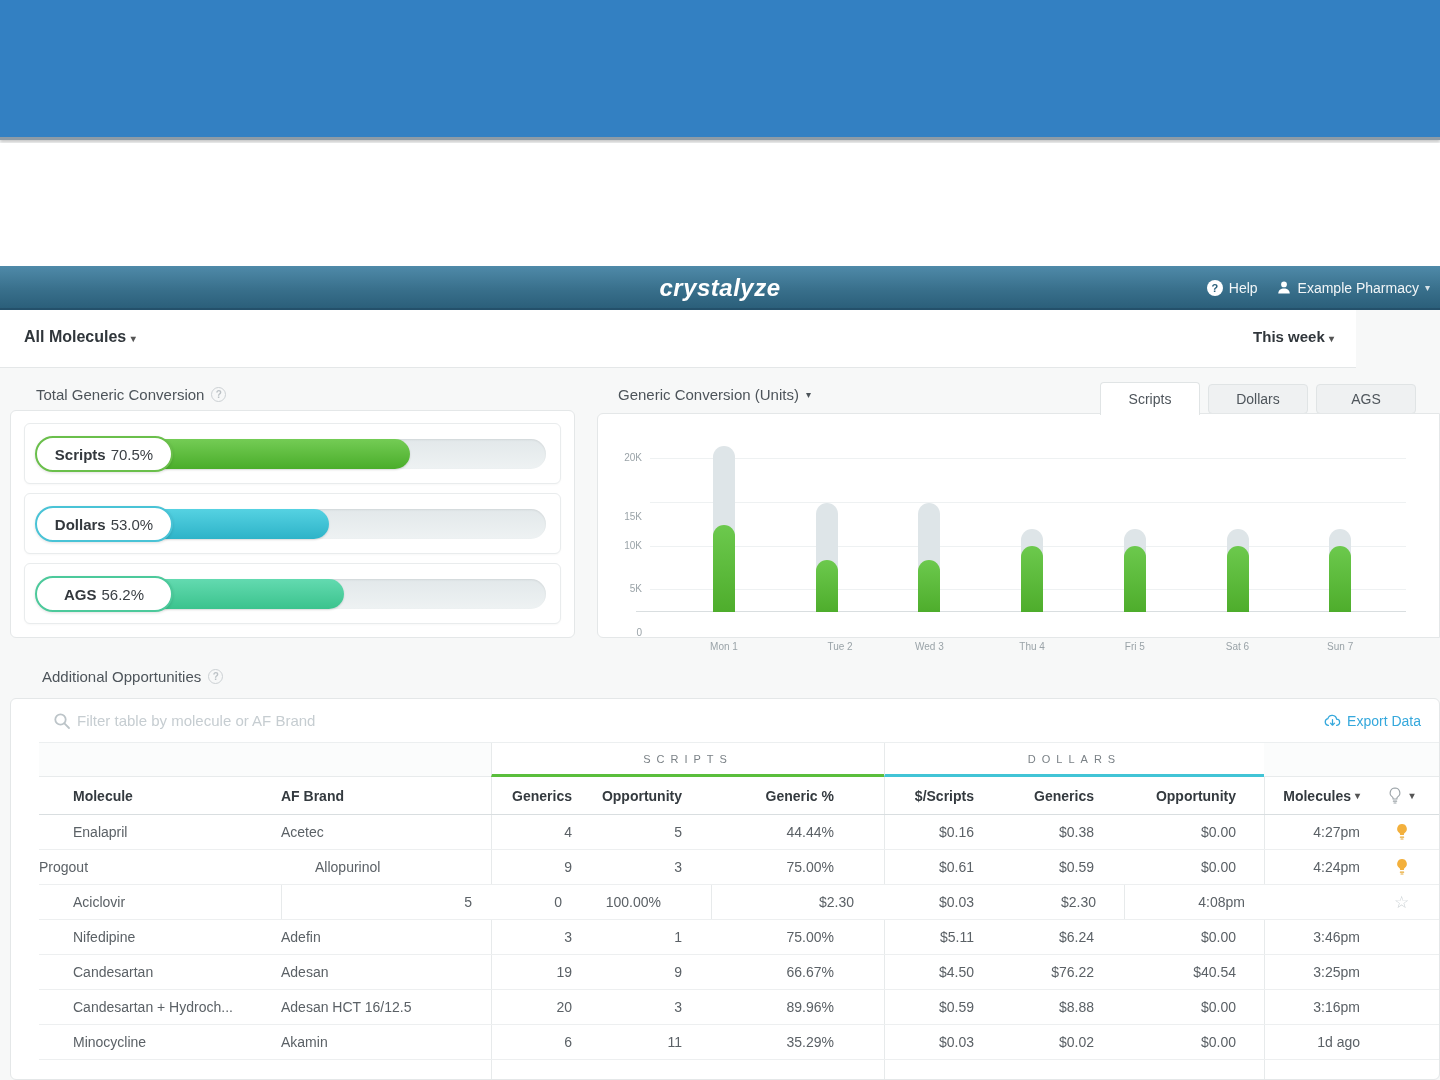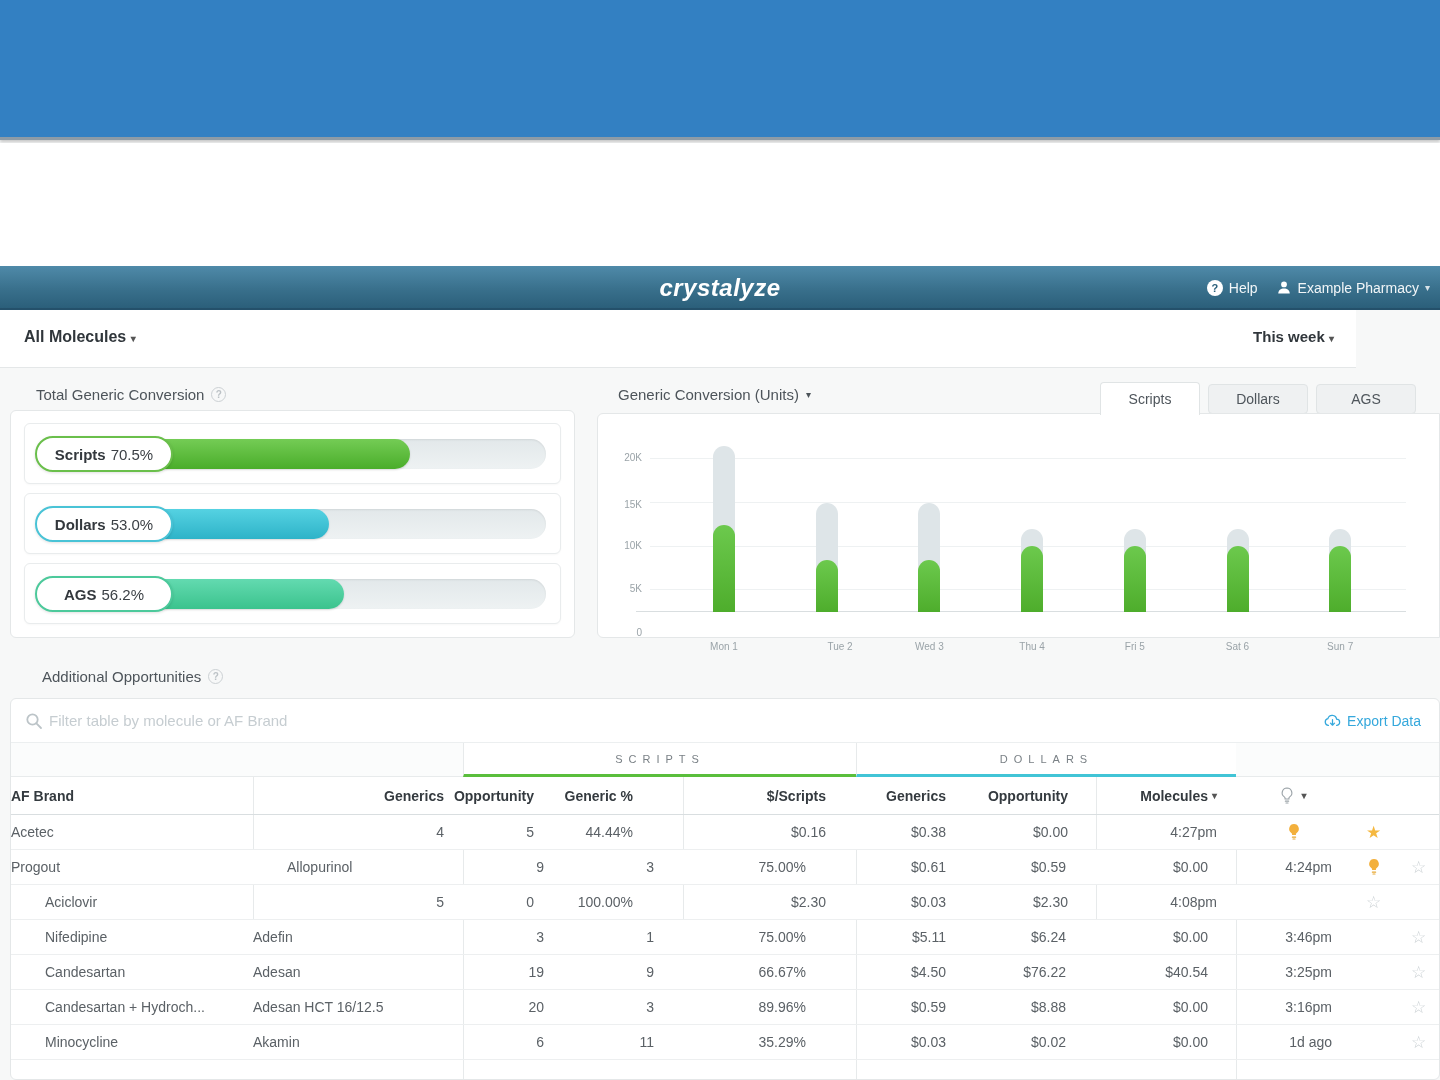--- a/index.html
+++ b/index.html
@@ -76,21 +76,21 @@
     bottom:0; }
   .ylab { position:absolute; left:-44px; width:36px; text-align:right; font-size:10px;
     color:#9aa3a8; }
   .xlab { position:absolute; top:183px; width:100px; text-align:center; font-size:10px;
     color:#9aa3a8; }
   .cbar { position:absolute; bottom:0; width:22px; border-radius:11px 11px 0 0; }
 
   
   .tbl-title { left:42px; top:668px; }
   .table-panel { left:10px; top:698px; width:1430px; height:382px; border-radius:6px;
-    overflow:hidden; }
+    overflow:hidden;padding-left:28px; }
   .filter-row { position:relative; height:44px; border-bottom:1px solid #eceff0;
     display:flex; align-items:center; padding:0 18px 0 38px; }
   .filter-input { flex:1; border:none; outline:none; font-size:15px; color:#5a6065;
     font-family:"Liberation Sans",sans-serif; background:transparent; }
   .filter-input::placeholder { color:#c6cdd1; }
   .search-ic { position:absolute; left:14px; top:13px; }
   .export { display:flex; align-items:center; gap:6px; color:#35a8dc; font-size:14px;
     cursor:pointer; white-space:nowrap; }
 
   .tgrid { display:grid;
@@ -191,21 +191,21 @@
 <div id="tabs">
     <div class="abs tab active" style="left:1100px;width:100px">Scripts</div>
     <div class="abs tab " style="left:1208px;width:100px">Dollars</div>
     <div class="abs tab " style="left:1316px;width:100px">AGS</div>
   </div>
 <div class="abs panel chart-panel"></div>
 <div class="abs plot" id="plot">
     <div class="gridline" style="top:0px"></div>
     <span class="ylab" style="top:-6px">20K</span>
     <div class="gridline" style="top:43.75px"></div>
-    <span class="ylab" style="top:41px">15K</span>
+    <span class="ylab" style="top:53px">15K</span>
     <div class="gridline" style="top:87.5px"></div>
     <span class="ylab" style="top:81.5px">10K</span>
     <div class="gridline" style="top:131.25px"></div>
     <span class="ylab" style="top:125.25px">5K</span>
     <span class="ylab" style="top:169px">0</span>
     <div class="axisline"></div>
     <div class="cbar" style="left:63.0px;height:166.3px;background:#dee5e8"></div>
     <div class="cbar" style="left:63.0px;height:87.5px;background:linear-gradient(180deg,#6cc94d,#4ead2c)"></div>
     <span class="xlab" style="left:24.0px">Mon 1</span>
     <div class="cbar" style="left:165.7px;height:109.4px;background:#dee5e8"></div>
@@ -250,20 +250,21 @@
   </div>
 
   <div class="tgrid tgroup">
     <div class="g-spacer"></div>
     <div class="g-cell g-scripts">SCRIPTS</div>
     <div class="g-cell g-dollars">DOLLARS</div>
     <div class="g-spacer right"></div>
   </div>
 
   <div class="tgrid thead">
+    <div class="cell c1 al">Molecule</div>
     <div class="cell c2 al">AF Brand</div>
     <div class="cell c3 ar vsep">Generics</div>
     <div class="cell c4 ar">Opportunity</div>
     <div class="cell c5 ar">Generic %</div>
     <div class="cell c6 ar vsep">$/Scripts</div>
     <div class="cell c7 ar">Generics</div>
     <div class="cell c8 ar">Opportunity</div>
     <div class="cell c9 ar vsep">
       <span>Molecules</span>
       <span class="hdr-caret">▾</span>
@@ -274,20 +275,21 @@
         <rect x="6.8" y="19.6" width="6.4" height="1.7" rx="0.85" fill="#9aa2a7"></rect>
         <rect x="7.7" y="22.4" width="4.6" height="1.5" rx="0.75" fill="#9aa2a7"></rect>
       </svg>
       <span class="hdr-caret">▾</span>
     </div>
     <div class="cell c11"></div>
   </div>
 
   <div id="tbody">
       <div class="tgrid trow">
+     <div class="cell c1 al">Enalapril</div>
      <div class="cell c2 al">Acetec</div>
      <div class="cell c3 ar vsep">4</div>
      <div class="cell c4 ar">5</div>
      <div class="cell c5 ar">44.44%</div>
      <div class="cell c6 ar vsep">$0.16</div>
      <div class="cell c7 ar">$0.38</div>
      <div class="cell c8 ar">$0.00</div>
      <div class="cell c9 ar vsep">4:27pm</div>
      <div class="cell c10 cc">
           <svg width="14" height="18" viewBox="0 0 20 26">

